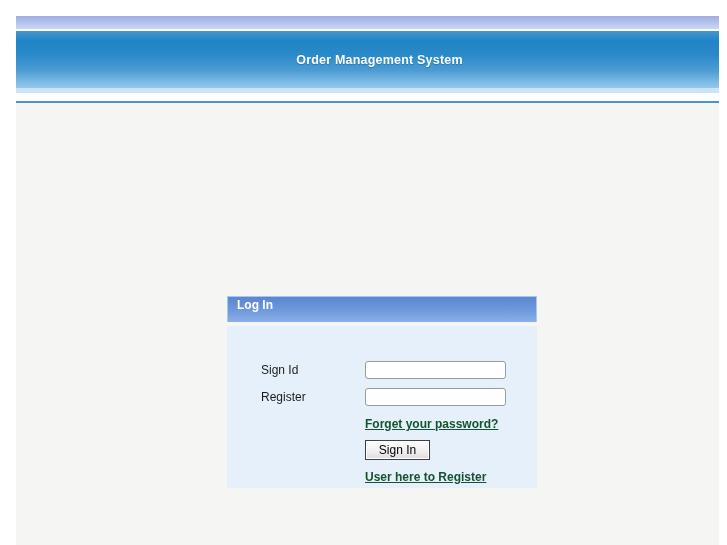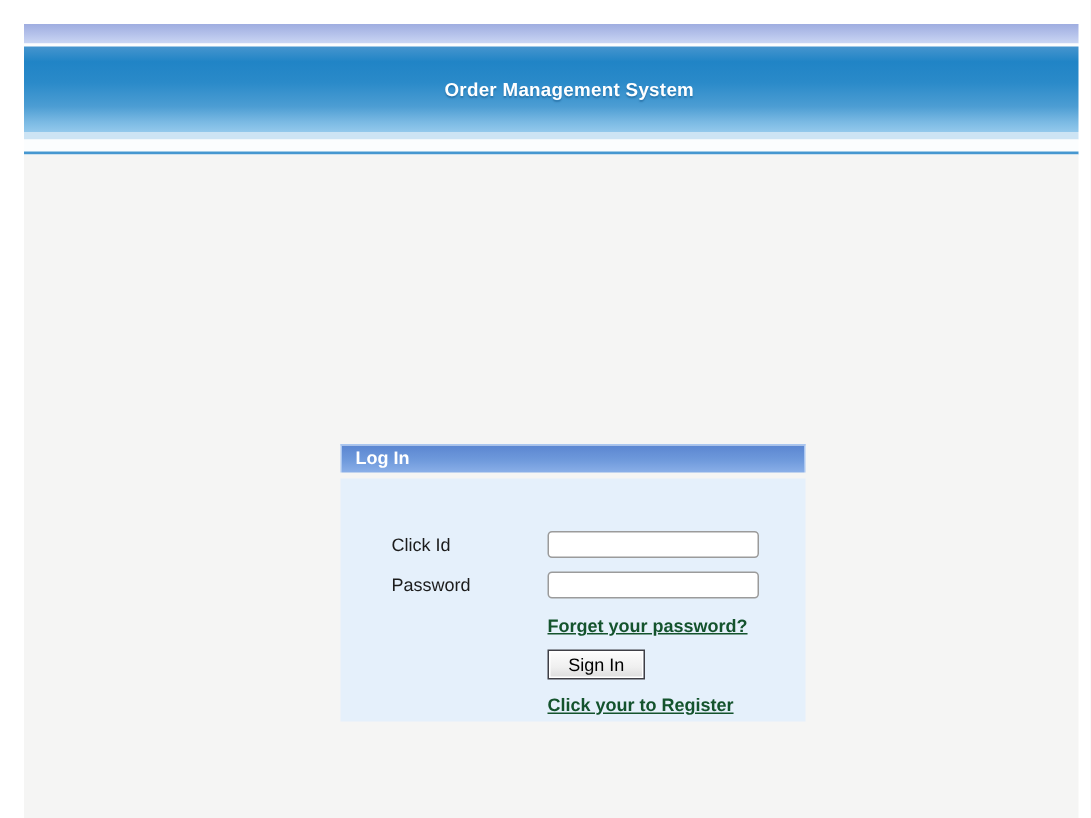--- a/index.html
+++ b/index.html
@@ -42,21 +42,21 @@
   .footer-strip {
     position:absolute; top:531px; left:0; width:100%; height:14px;
     background:#ededec; border-top:1px solid #e0e0df;
   }
 
   
   .login-panel {
     position:absolute; left:203px; top:185px; width:318px;
   }
   .login-title-bar {
-    height:19px;
+    height:26px;
     border:1px solid #a9c6f0; border-bottom:none;
     background:linear-gradient(to bottom, #5b86d1 0%, #6f9adc 55%, #8aafe8 100%);
     color:#ffffff; font-weight:bold; font-size:12px; line-height:17px;
     padding-left:5px;
   }
   .login-body {
     position:relative; height:162px; background:#e5f0fb;
   }
 
   .form-label {
@@ -107,31 +107,31 @@
 
   <div class="page-body">
 
     <div class="login-panel">
       <div class="login-title-bar">
         <span>Log In</span>
       </div>
 
       <div class="login-body">
 
-        <label class="form-label label-userid">Click Id</label>
+        <label class="form-label label-userid">Sign Id</label>
         <input type="text" class="text-input input-userid" value="" style="">
 
-        <label class="form-label label-password">Password</label>
+        <label class="form-label label-password">Register</label>
         <input type="password" class="text-input input-password" value="" style="">
 
         <a class="panel-link forgot-link">Forget your password?</a>
 
         <button class="signin-button">Sign In</button>
 
-        <a class="panel-link register-link">Click your to Register</a>
+        <a class="panel-link register-link">User here to Register</a>
 
       </div>
     </div>
 
   </div>
 
   <div class="footer-strip"></div>
 
 </div>
 

